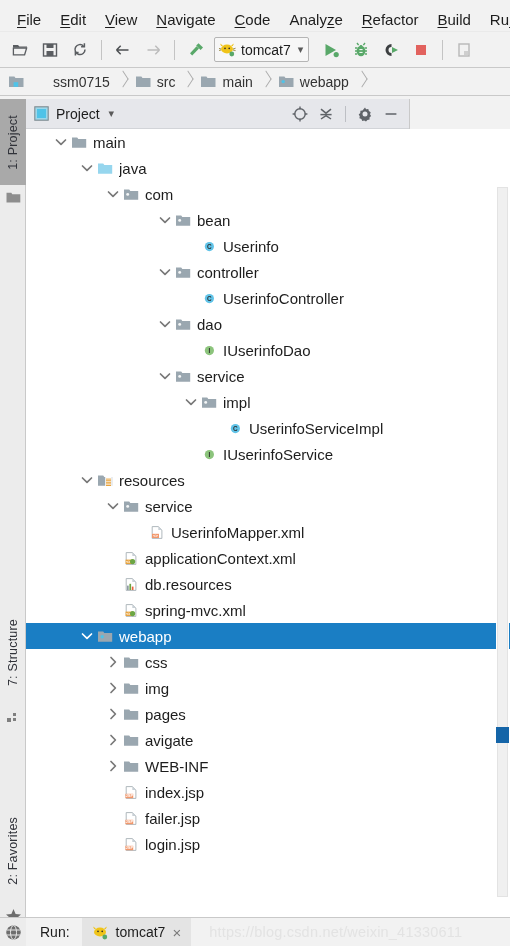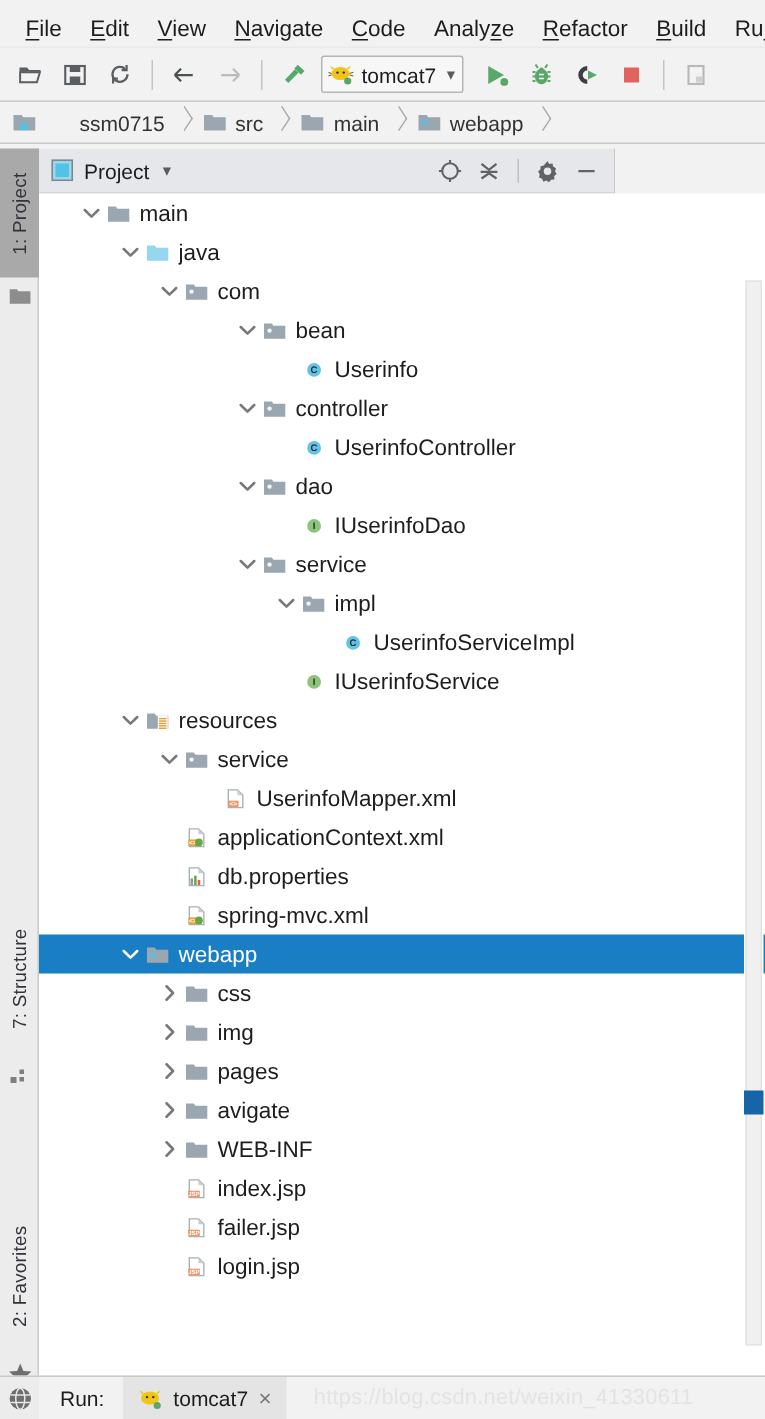--- a/index.html
+++ b/index.html
@@ -604,21 +604,21 @@
             <span class="ticon">
               <svg width="17" height="15" viewBox="0 0 17 15">
                 <path d="M3.2 1.6h6.1l3.6 3.5V13.4H3.2z" fill="#ffffff"></path>
                 <path d="M3.2 1.6h6.1l3.6 3.5V13.4H3.2z" fill="none" stroke="#a7b0b6" stroke-width="0.9"></path>
                 <path d="M9.3 1.6 l3.6 3.5 h-3.6z" fill="#c8d0d5"></path>
                 <rect x="4" y="8.6" width="1.7" height="4.4" fill="#8d9aa2"></rect>
                 <rect x="6.4" y="6.8" width="1.7" height="6.2" fill="#6ca644"></rect>
                 <rect x="8.8" y="9.6" width="1.7" height="3.4" fill="#e8623d"></rect>
               </svg>
             </span>
-            <span class="label">db.properties</span>
+            <span class="label">db.resources</span>
           </div>
           <div class="row">
             <span style="flex: 0 0 78px;"></span>
             <span class="twisty"></span>
             <span class="ticon">
               <svg width="17" height="15" viewBox="0 0 17 15">
                 <path d="M3.2 1.6h6.1l3.6 3.5V13.4H3.2z" fill="#ffffff"></path>
                 <path d="M3.2 1.6h6.1l3.6 3.5V13.4H3.2z" fill="none" stroke="#a7b0b6" stroke-width="0.9"></path>
                 <path d="M9.3 1.6 l3.6 3.5 h-3.6z" fill="#c8d0d5"></path>
                 <rect x="2.6" y="8.6" width="6.6" height="4.4" fill="#e8a33d"></rect>

